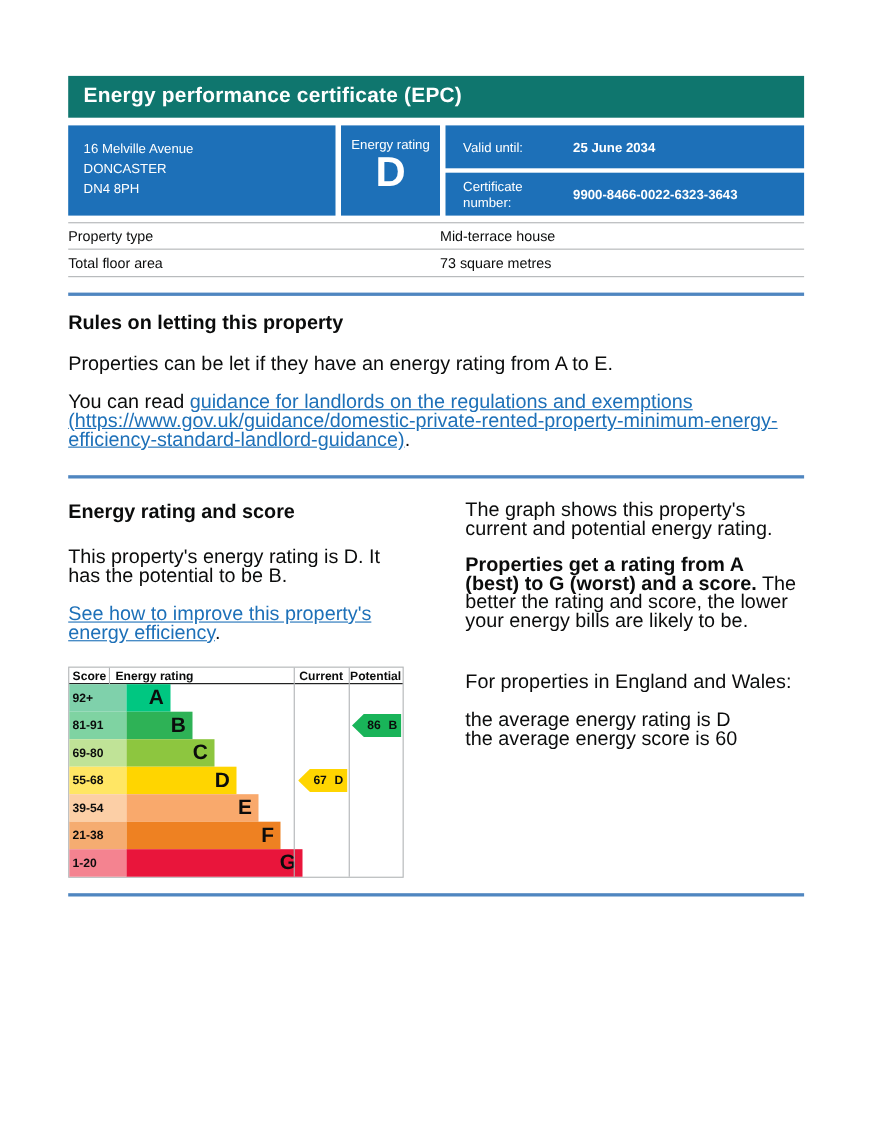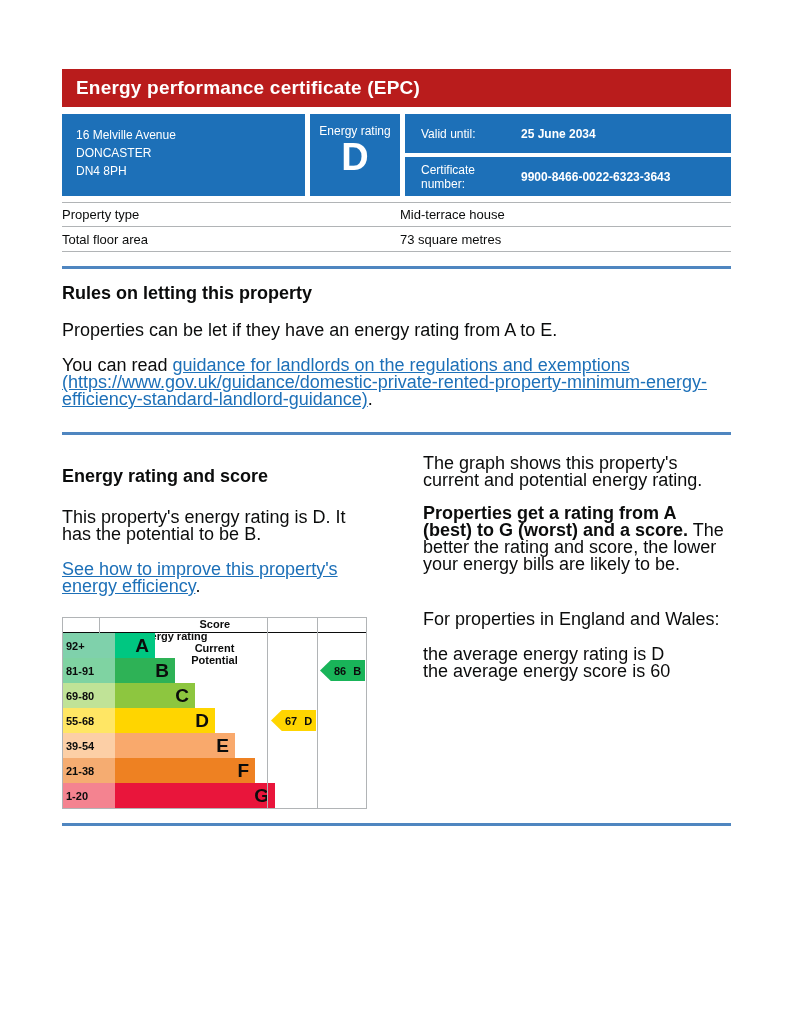--- a/index.html
+++ b/index.html
@@ -7,21 +7,21 @@
   body {
     background:#ffffff;
     font-family:"Liberation Sans","DejaVu Sans",sans-serif;
     color:#0b0c0c;
     position:relative;
     overflow:hidden;
   }
   .content { position:absolute; left:62px; top:69px; width:669px; }
 
   
-  .header-bar { background:#b91c1c; color:#fff; height:38px; display:flex; align-items:center; padding:0 14px; }
+  .header-bar { background:#0f766e; color:#fff; height:38px; display:flex; align-items:center; padding:0 14px; }
   .header-bar h1 { font-size:19px; font-weight:bold; letter-spacing:0.2px; }
 
   
   .summary { display:flex; margin-top:7px; height:82px; gap:5px; }
   .address-box { background:#1d70b8; color:#fff; width:243px; padding:12px 14px; font-size:12px; line-height:1.5; }
   .rating-box { background:#1d70b8; color:#fff; width:90px; display:flex; flex-direction:column; align-items:center; padding-top:10px; }
   .rating-label { font-size:12px; }
   .rating-letter { font-size:38px; font-weight:bold; line-height:1.05; }
   .cert-col { flex:1; display:flex; flex-direction:column; gap:4px; }
   .cert-box { background:#1d70b8; color:#fff; flex:1; display:flex; align-items:center; font-size:12px; }
@@ -40,33 +40,33 @@
   .rule2 { margin-top:24px; }
   .rule3 { margin-top:14px; }
 
   h2 { font-size:18px; font-weight:bold; margin-top:14px; }
   .p { font-size:18px; line-height:17px; margin-top:18px; }
   .link { color:#1d70b8; text-decoration:underline; cursor:pointer; }
 
   
   .columns { display:flex; margin-top:20px; }
   .col-left { width:345px; }
-  .col-left h2 { margin-top:11px; }
+  .col-left h2 { margin-top:0; }
   .col-left .intro { margin-top:22px; width:305px; }
   .col-left .link-p { margin-top:18px; width:315px; }
   .col-right { flex:1; padding-left:16px; }
   .col-right .p { margin-top:0; width:302px; }
   .rp1 { margin-bottom:16px; }
   .rp2 { margin-bottom:38px; }
   .rp3 { margin-bottom:18px; }
   .blk { display:block; }
 
   
   .epc-chart { margin-top:22px; width:305px; border:1px solid #b1b4b6; position:relative; font-size:11px; background:#fff; }
-  .chart-head { display:flex; height:15px; align-items:center; border-bottom:1px solid #0b0c0c; font-weight:bold;flex-direction:column; }
+  .chart-head { display:flex; height:15px; align-items:flex-end; border-bottom:1px solid #0b0c0c; font-weight:bold; }
   .ch-score { width:36px; padding-left:3px; }
   .ch-rating { width:168px; padding-left:6px; }
   .ch-current { width:50px; text-align:center; }
   .ch-potential { flex:1; text-align:center; }
   .band-row { display:flex; height:25px; }
   .score-cell { width:52px; display:flex; align-items:center; padding-left:3px; font-weight:bold; flex:0 0 auto; }
   .band-bar { display:flex; align-items:center; justify-content:flex-end; padding-right:6px; }
   .band-letter { font-weight:bold; font-size:19px; line-height:1; }
   .divider { position:absolute; top:0; bottom:0; width:1px; background:#b1b4b6; }
   .d0 { left:36px; top:0; bottom:auto; height:15px; }

